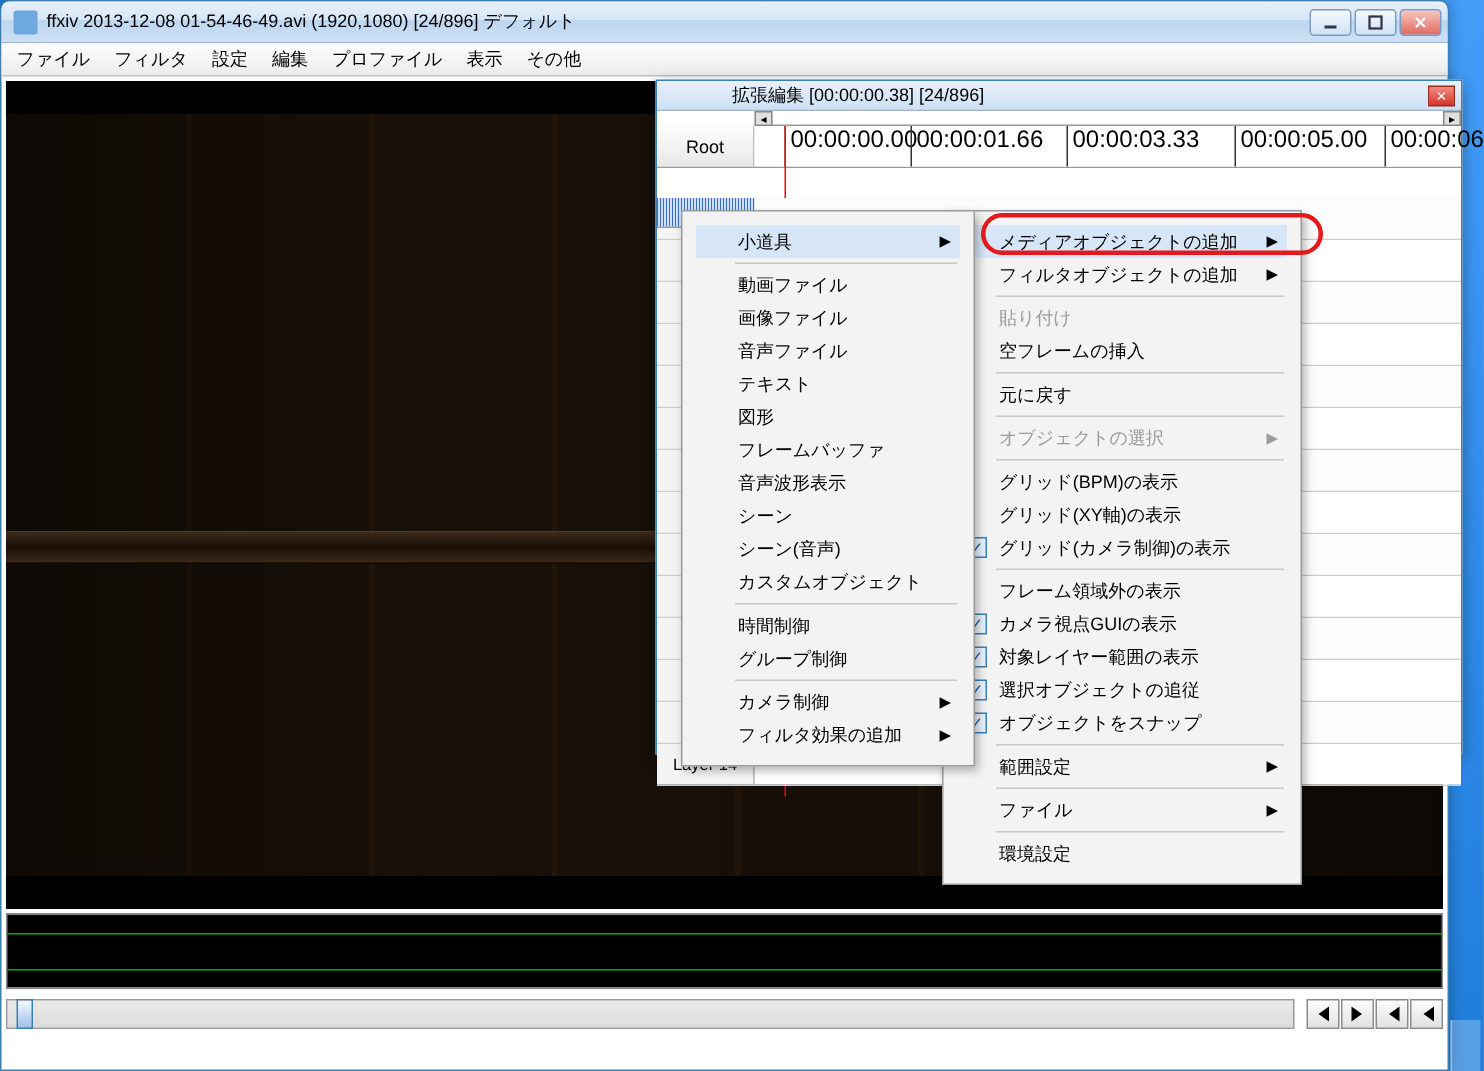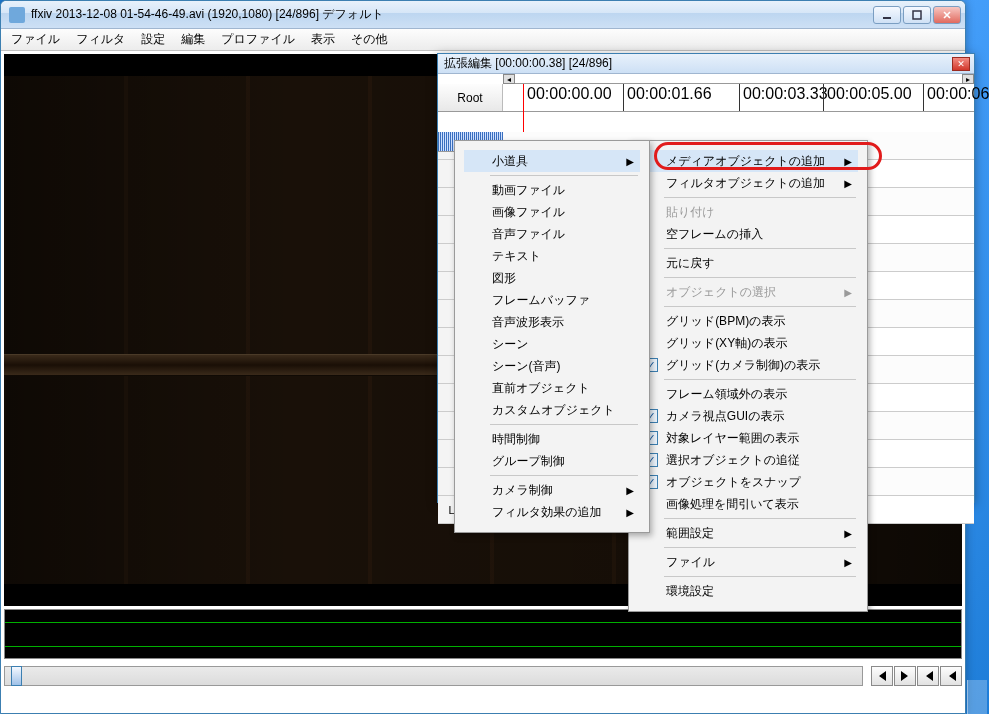--- a/index.html
+++ b/index.html
@@ -32,21 +32,21 @@
   .seekbar-row { margin: 6px 3px 0; height:22px; display:flex; align-items:center; }
   .seek-track { flex:1; height:20px; background: linear-gradient(to bottom,#eaeaea,#dcdcdc); border:1px solid #999; position:relative; }
   .seek-thumb { position:absolute; left:6px; top:-1px; width:11px; height:20px; background:linear-gradient(to bottom,#f5f9ff,#9fc1e8); border:1px solid #3c7fb1; }
   .player-btns { display:flex; margin-left:8px; gap:1px;}
   .pbtn { width:22px; height:20px; background:linear-gradient(to bottom,#fdfdfd,#e2e2e2); border:1px solid #8a8a8a; display:flex; align-items:center; justify-content:center; cursor:pointer;}
   .pbtn svg { width:12px;height:12px; fill:#000;}
 
   
   .ext-window { position:absolute; top:53px; left:437px; width:538px; height:450px; background:#fff; border:1px solid #3c7fb1; box-shadow: 0 2px 10px rgba(0,0,0,.35); }
   .ext-title { height:20px; background: linear-gradient(to bottom,#e8f1fb,#cde0f5); border-bottom:1px solid #a0b6d0; display:flex; align-items:center; font-size:12px; padding:0 4px 0 6px;}
-  .ext-title span { flex:1; }
+  .ext-title span { flex:1;margin-left:44px; }
   .ext-close { width:18px;height:14px;background:linear-gradient(to bottom,#f38b82,#d1372b);border:1px solid #9a2a20;color:#fff;font-size:9px;display:flex;align-items:center;justify-content:center;cursor:pointer;}
 
   .tl-header { display:flex; height:28px; border-bottom:1px solid #999; }
   .root-btn { width:65px; display:flex; align-items:center; justify-content:center; font-size:12px; border-right:1px solid #bbb; background:linear-gradient(to bottom,#fdfdfd,#e8e8e8); cursor:pointer;}
   .time-ruler { flex:1; position:relative; background:#fff; font-size:16px; }
   .time-tick { position:absolute; top:0; bottom:0; border-left:1px solid #333; padding-left:3px; padding-top:1px; color:#000;}
   .playhead { position:absolute; top:0; bottom:-420px; width:1px; background:#f00; left:20px;}
   .tiny-scroll { position:absolute; top:0; right:0; left:65px; height:10px; border-bottom:1px solid #999;}
   .tiny-arrow { position:absolute; width:12px;height:10px; background:#e0e0e0; border:1px solid #888; font-size:8px; display:flex;align-items:center;justify-content:center;cursor:pointer;}
 
@@ -156,22 +156,22 @@
   <div style="position:relative;">
     <div class="tiny-scroll">
       <div class="tiny-arrow" style="left:0">◂</div>
       <div class="tiny-arrow" style="right:0">▸</div>
     </div>
   </div>
   <div class="tl-header" style="margin-top:10px">
     <div class="root-btn">Root</div>
     <div class="time-ruler">
       <div class="time-tick" style="left:20px">00:00:00.00</div>
-      <div class="time-tick" style="left:120px">00:00:01.66</div>
-      <div class="time-tick" style="left:236px">00:00:03.33</div>
+      <div class="time-tick" style="left:104px">00:00:01.66</div>
+      <div class="time-tick" style="left:208px">00:00:03.33</div>
       <div class="time-tick" style="left:320px">00:00:05.00</div>
       <div class="time-tick" style="left:420px">00:00:06.</div>
       <div class="playhead"></div>
     </div>
   </div>
   <div class="layers">
     <div class="audio-strip"></div>
     <div class="layer-row" style="margin-top:20px">
         <div class="layer-label">Layer 1</div>
         <div class="layer-track"></div>
@@ -244,42 +244,40 @@
     <div class="ctx-sep"></div>
     <div class="ctx-item">グリッド(BPM)の表示</div>
     <div class="ctx-item">グリッド(XY軸)の表示</div>
     <div class="ctx-item">グリッド(カメラ制御)の表示<span class="check">✓</span></div>
     <div class="ctx-sep"></div>
     <div class="ctx-item">フレーム領域外の表示</div>
     <div class="ctx-item">カメラ視点GUIの表示<span class="check">✓</span></div>
     <div class="ctx-item">対象レイヤー範囲の表示<span class="check">✓</span></div>
     <div class="ctx-item">選択オブジェクトの追従<span class="check">✓</span></div>
     <div class="ctx-item">オブジェクトをスナップ<span class="check">✓</span></div>
-    <div class="ctx-item">画像処理を間引いて表示</div>
     <div class="ctx-sep"></div>
     <div class="ctx-item">範囲設定<span class="arrow">▶</span></div>
     <div class="ctx-sep"></div>
     <div class="ctx-item">ファイル<span class="arrow">▶</span></div>
     <div class="ctx-sep"></div>
     <div class="ctx-item">環境設定</div>
   </div>
 
 <div class="ctx" id="ctx-sub" style="top:140px; left:454px; width:196px;">
     <div class="ctx-item ctx-highlight">小道具<span class="arrow">▶</span></div>
     <div class="ctx-sep"></div>
     <div class="ctx-item">動画ファイル</div>
     <div class="ctx-item">画像ファイル</div>
     <div class="ctx-item">音声ファイル</div>
     <div class="ctx-item">テキスト</div>
     <div class="ctx-item">図形</div>
     <div class="ctx-item">フレームバッファ</div>
     <div class="ctx-item">音声波形表示</div>
     <div class="ctx-item">シーン</div>
     <div class="ctx-item">シーン(音声)</div>
-    <div class="ctx-item">直前オブジェクト</div>
     <div class="ctx-item">カスタムオブジェクト</div>
     <div class="ctx-sep"></div>
     <div class="ctx-item">時間制御</div>
     <div class="ctx-item">グループ制御</div>
     <div class="ctx-sep"></div>
     <div class="ctx-item">カメラ制御<span class="arrow">▶</span></div>
     <div class="ctx-item">フィルタ効果の追加<span class="arrow">▶</span></div>
   </div>
 
 <div class="red-ring" style="top:142px; left:654px; width:228px; height:28px;"></div>

